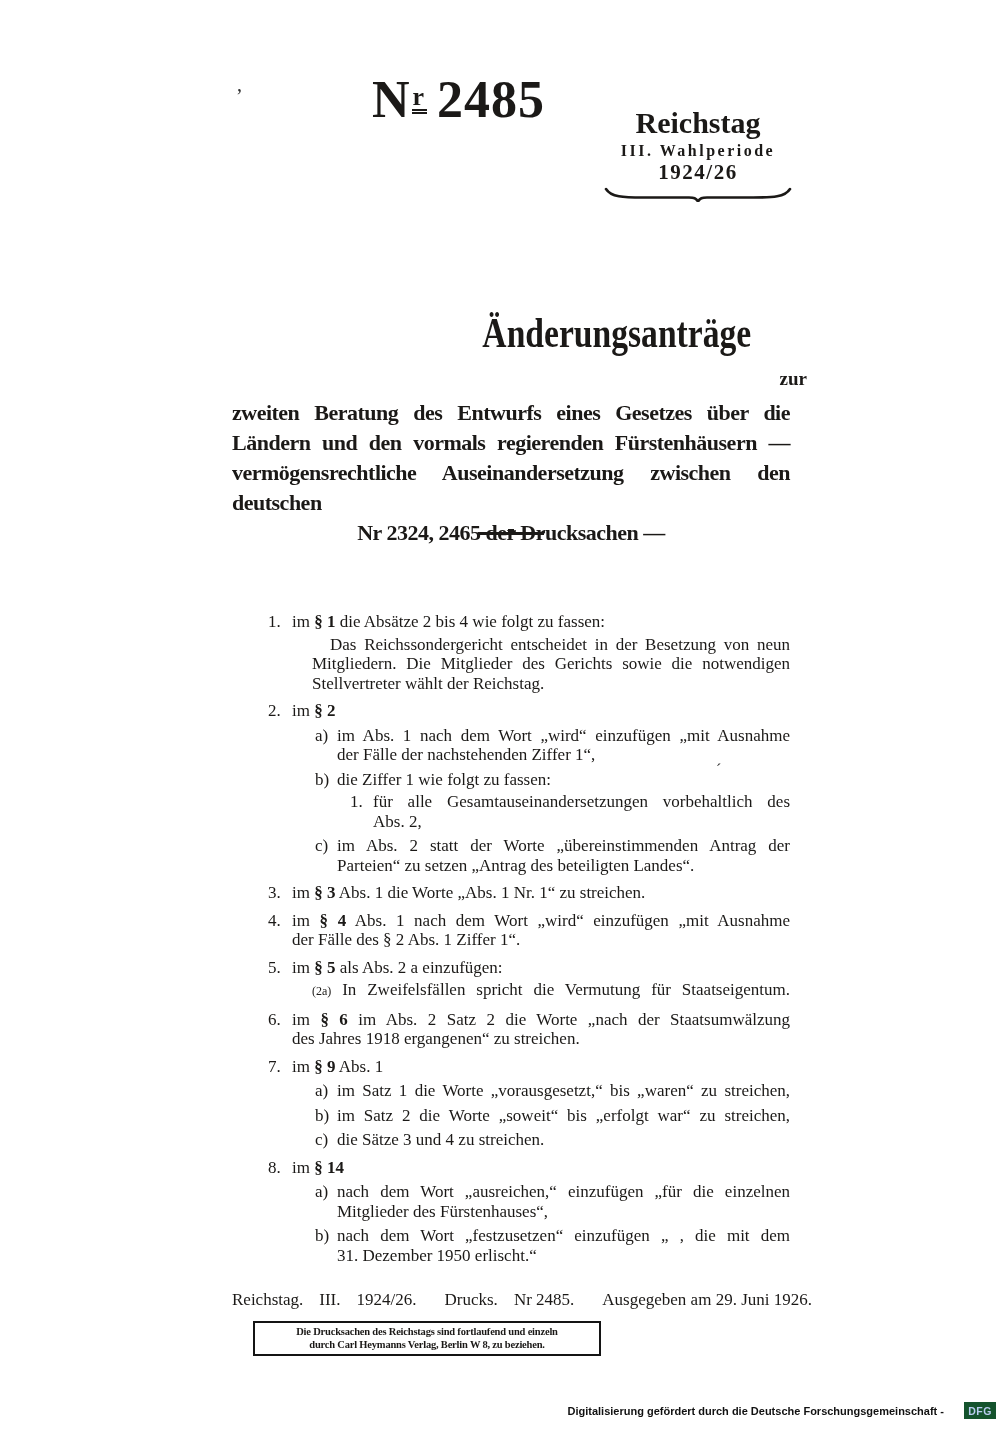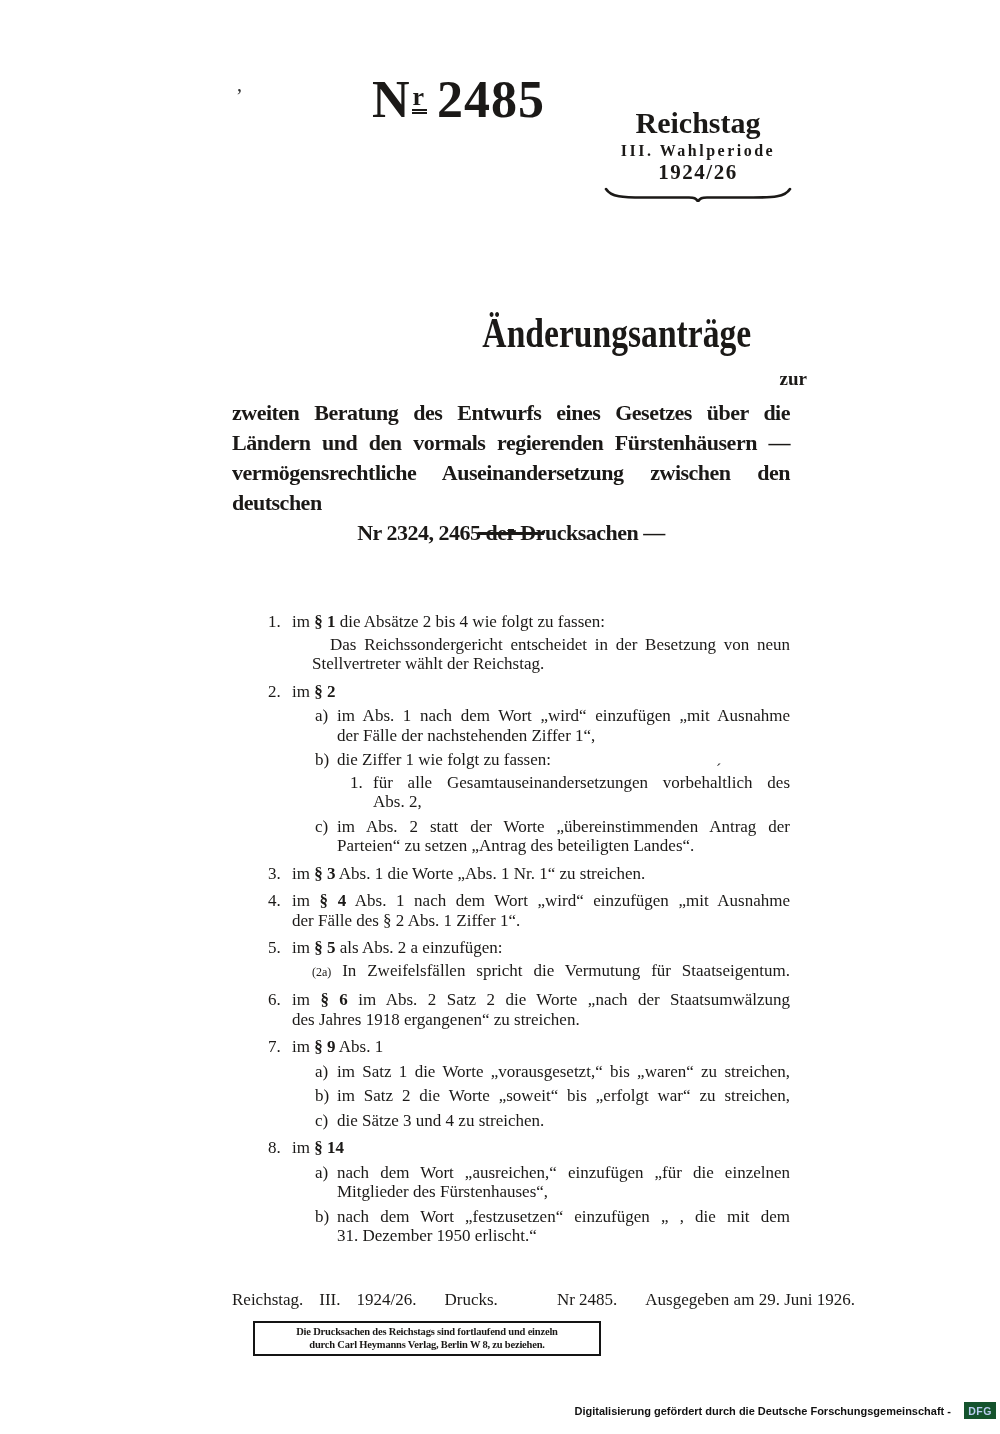--- a/index.html
+++ b/index.html
@@ -53,24 +53,24 @@
   .ipara{padding-left:20px; margin-top:3px;}
   .sub{position:relative; padding-left:45px; margin-top:5px;}
   .slabel{position:absolute; left:23px; top:0;}
   .nested{position:relative; padding-left:36px; margin-top:3px;}
   .nlabel{position:absolute; left:13px; top:0;}
 
   
   #footer-line{position:absolute; left:232px; top:1290px; width:565px; font-size:17px; white-space:nowrap;}
   .fseg{margin-right:16px;}
   .fseg:nth-child(3){margin-right:28px;}
-  .fseg:nth-child(5){margin-right:28px;margin-left:43px;}
+  .fseg:nth-child(5){margin-right:28px;}
   .fseg:last-child{margin-right:16px;}
   #footer-box{position:absolute; left:253px; top:1321px; width:348px; border:2px solid #141414; text-align:center; font-weight:bold; font-size:10.5px; line-height:12.5px; letter-spacing:-0.2px; padding:3px 2px; box-sizing:border-box;}
-  #dfg-credit{position:absolute; right:4px; top:1402px; display:flex; align-items:center; gap:13px; font-family:"Liberation Sans", sans-serif; font-size:11px; font-weight:bold; color:#111;}
+  #dfg-credit{position:absolute; right:4px; top:1402px; display:flex; align-items:center; gap:20px; font-family:"Liberation Sans", sans-serif; font-size:11px; font-weight:bold; color:#111;}
   #dfg-logo{width:32px; height:17px; display:flex; align-items:center; justify-content:center; font-size:10.5px; letter-spacing:0.5px;}
 </style>
 </head>
 <body>
 
 <div class="page">
 
   <span id="mark1" class="artifact">’</span>
   <span id="mark2" class="artifact">´</span>
 
@@ -102,20 +102,21 @@
   <div id="divider"></div>
 
 
   <div id="items">
       <div class="item">
         <span class="inum">1.</span>
         <div class="ibody">
           <div class="ln"><span>im </span><span class="b">§ 1</span><span> die Absätze 2 bis 4 wie folgt zu fassen:</span></div>
           <div class="ipara">
             <div class="ln jl fi"><span>Das Reichssondergericht entscheidet in der Besetzung von neun</span></div>
+            <div class="ln jl"><span>Mitgliedern.  Die Mitglieder des Gerichts sowie die notwendigen</span></div>
             <div class="ln"><span>Stellvertreter wählt der Reichstag.</span></div>
           </div>
         </div>
       </div>
       <div class="item">
         <span class="inum">2.</span>
         <div class="ibody">
           <div class="ln"><span>im </span><span class="b">§ 2</span></div>
           <div class="sub">
             <span class="slabel">a)</span>

